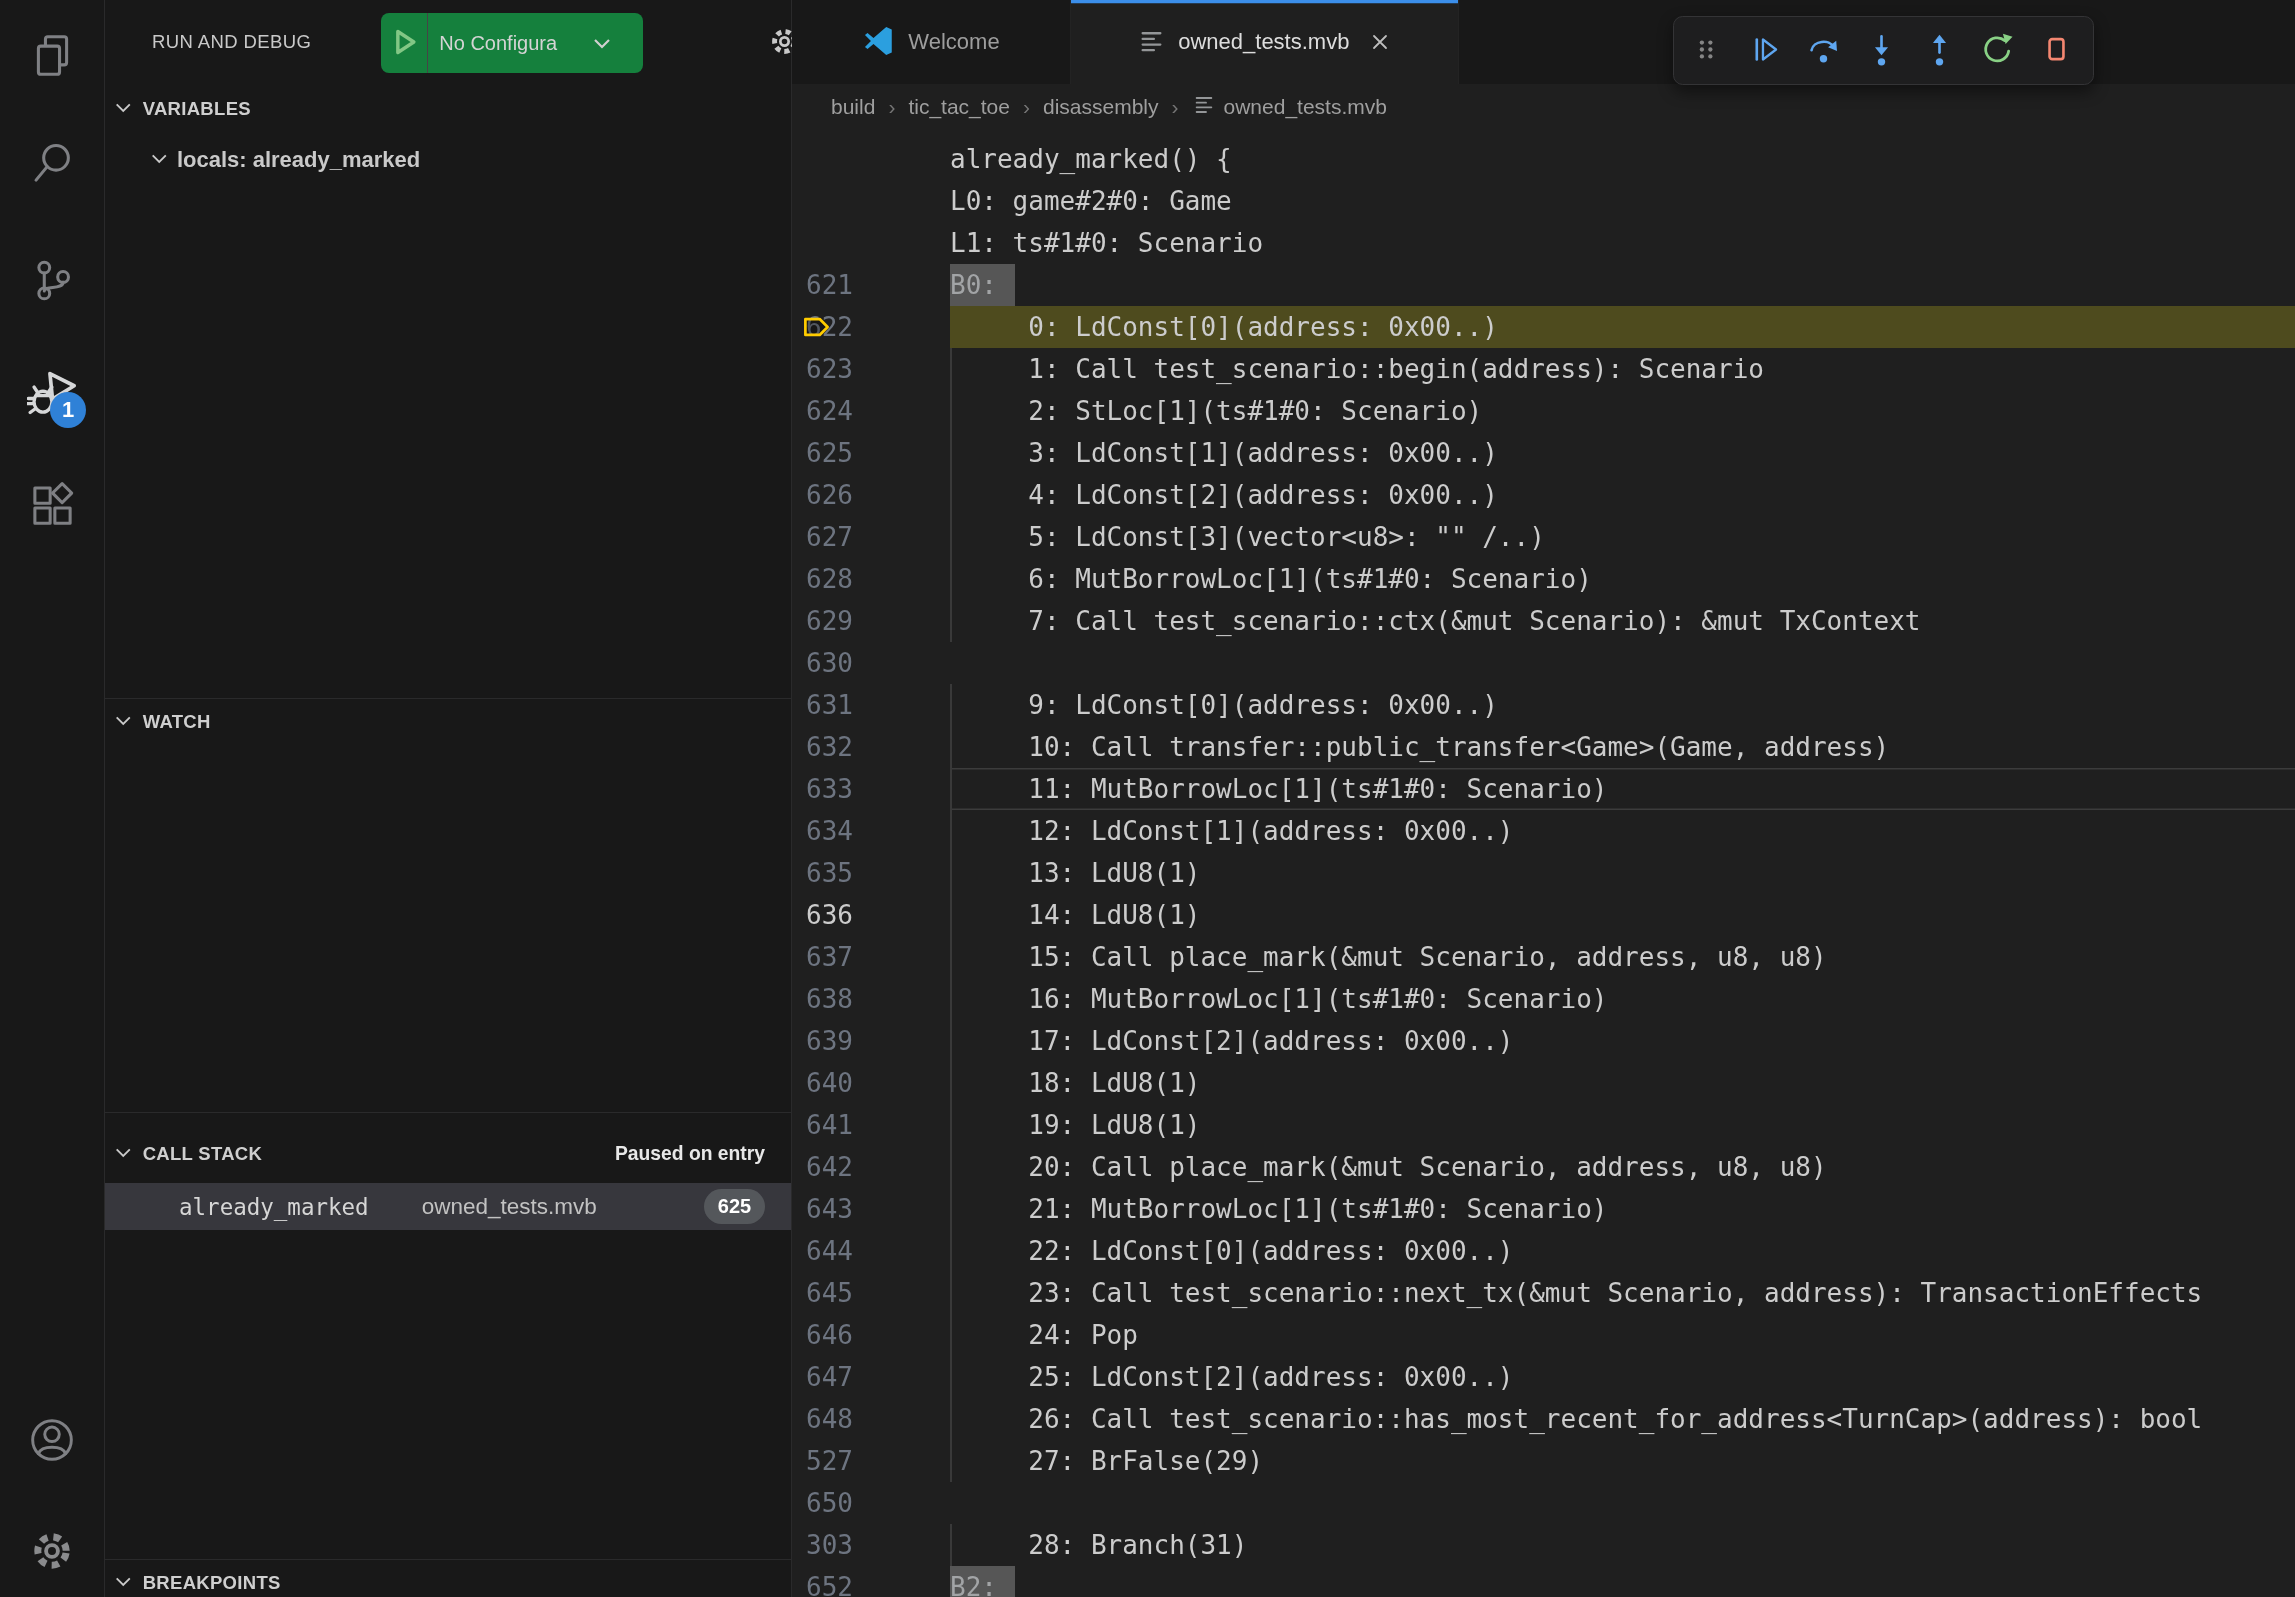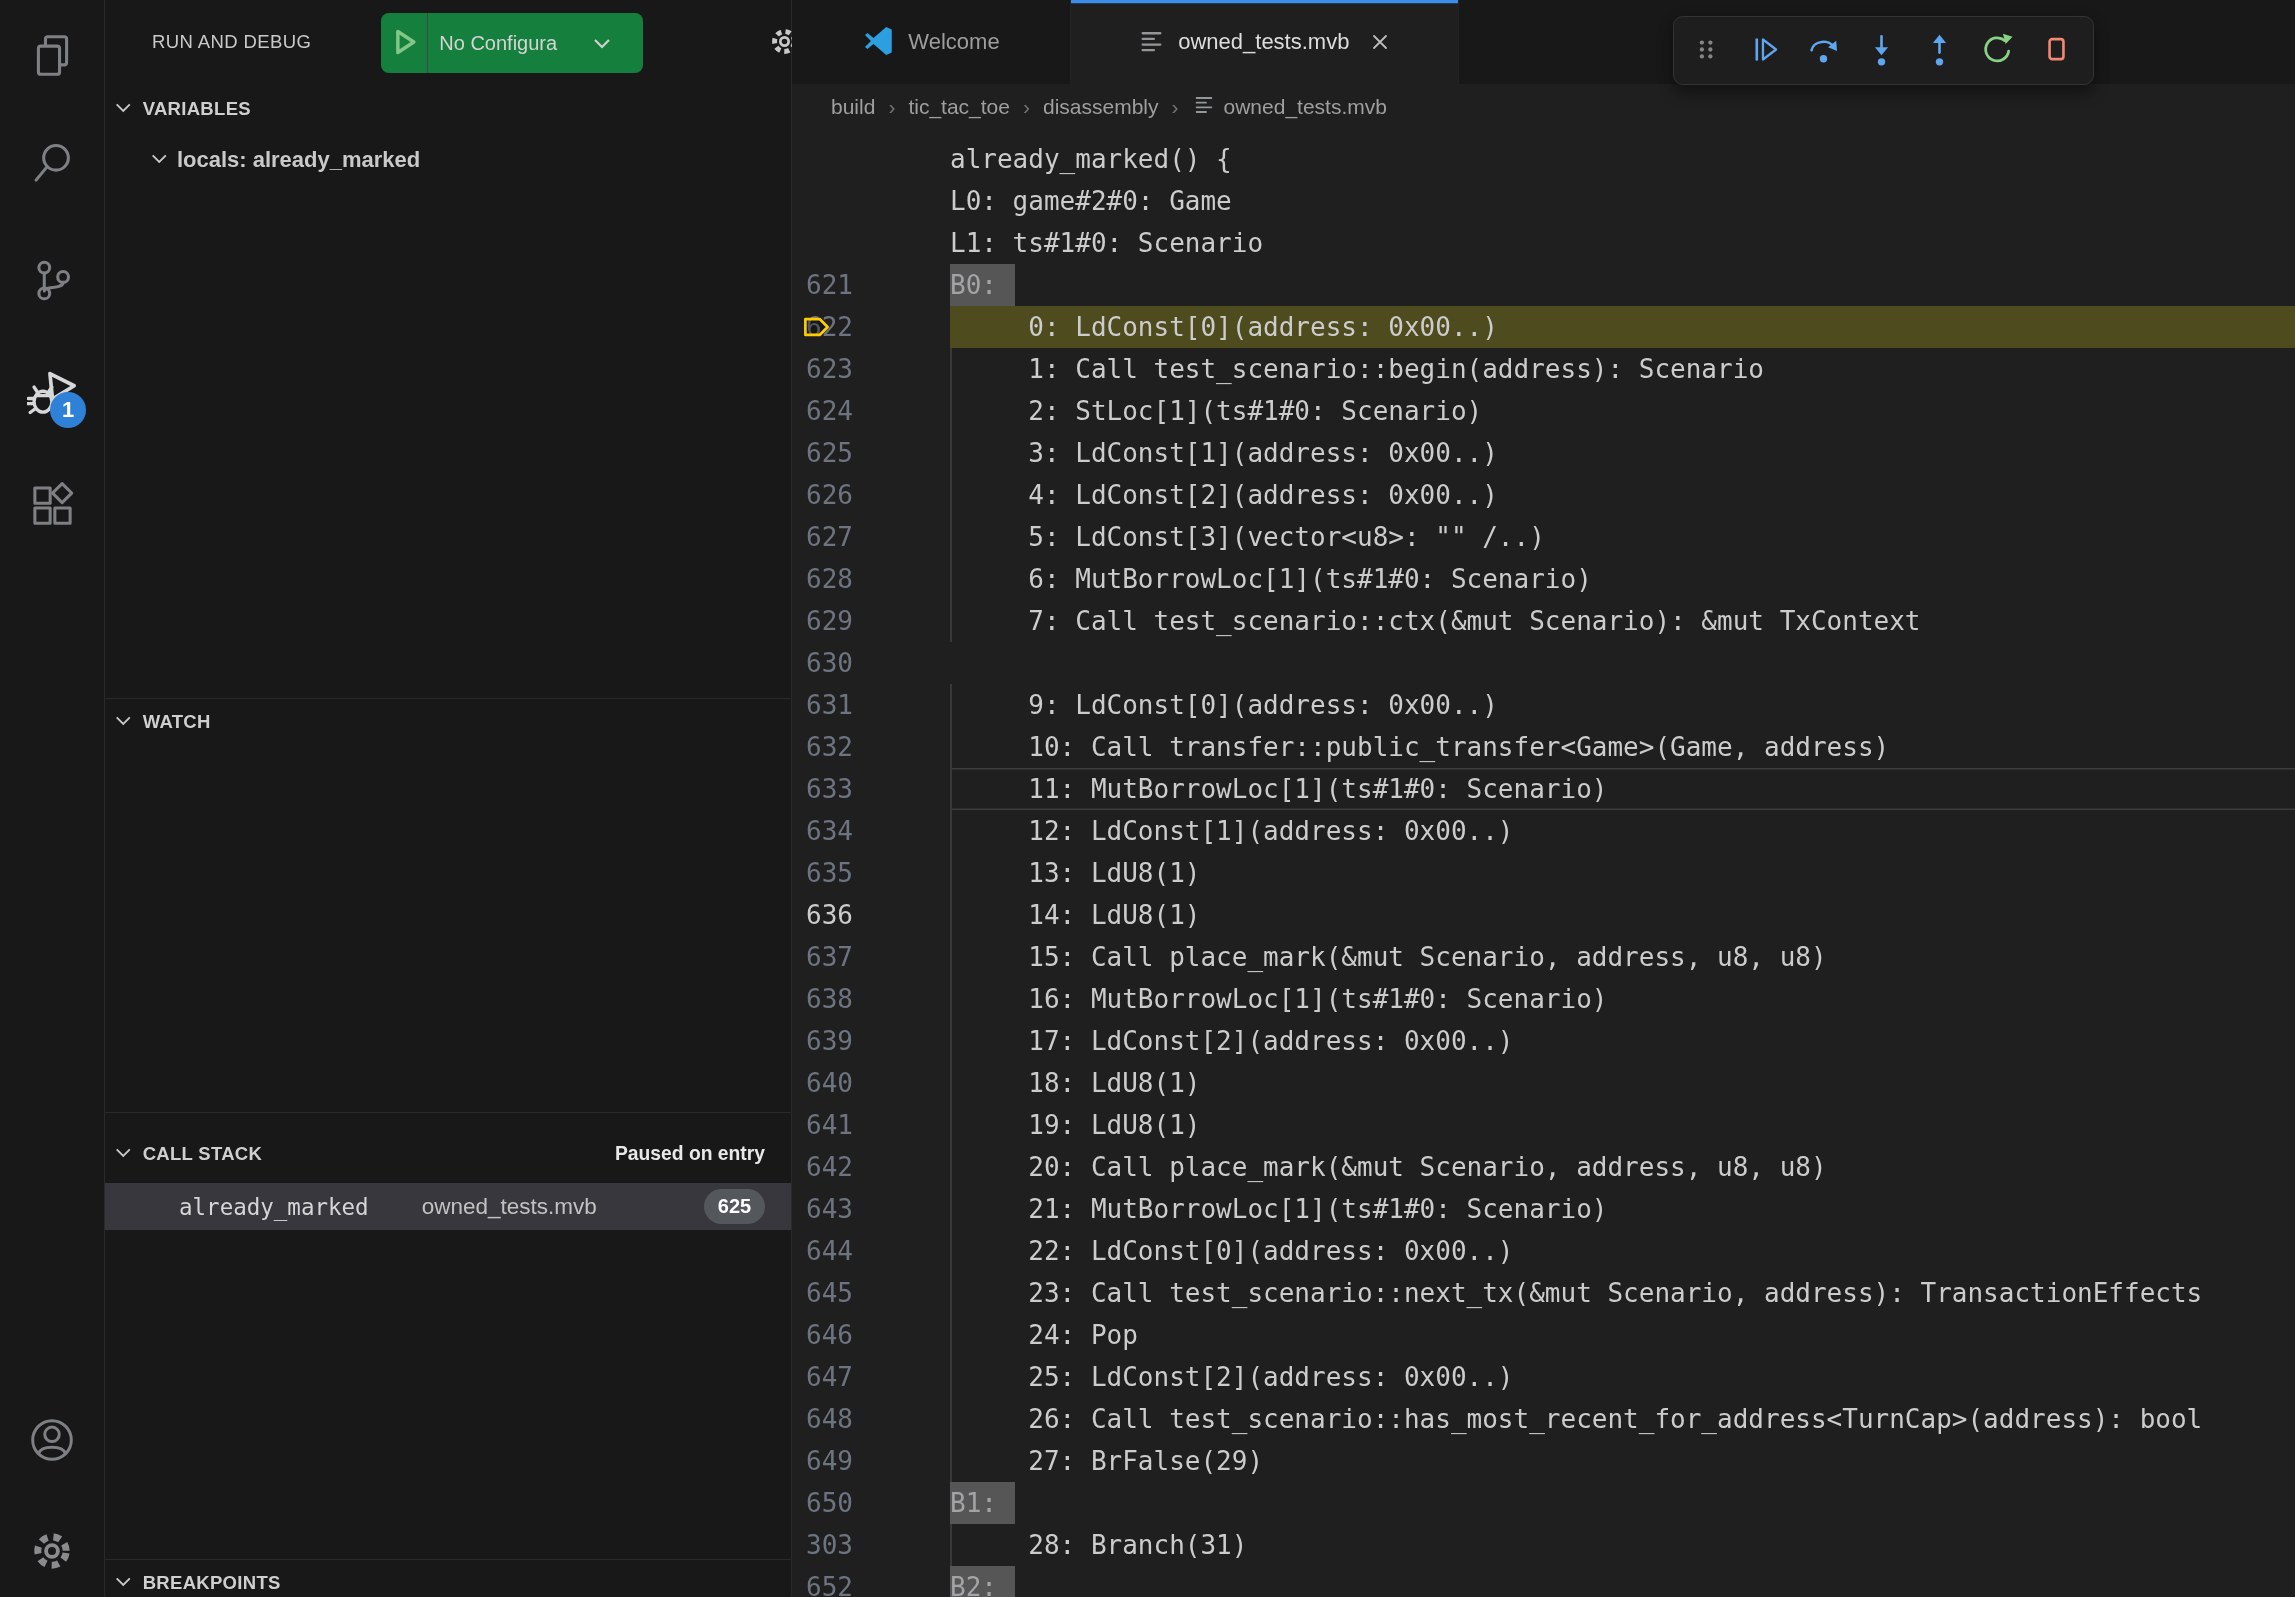--- a/index.html
+++ b/index.html
@@ -541,21 +541,21 @@
         <div class="line guide">
         <div class="gutter">
           
           <span class="num">648</span>
         </div>
         <div class="linebody"><span class="txt">     23: Call test_scenario::next_tx(&amp;mut Scenario, address): TransactionEffects</span></div>
       </div>
         <div class="line guide">
         <div class="gutter">
           
-          <span class="num">649</span>
+          <span class="num">527</span>
         </div>
         <div class="linebody"><span class="txt">     24: Pop</span></div>
       </div>
         <div class="line guide">
         <div class="gutter">
           
           <span class="num">650</span>
         </div>
         <div class="linebody"><span class="txt">     25: LdConst[2](address: 0x00..)</span></div>
       </div>
@@ -571,21 +571,20 @@
           
           <span class="num">652</span>
         </div>
         <div class="linebody"><span class="txt">     27: BrFalse(29)</span></div>
       </div>
         <div class="line label">
         <div class="gutter">
           
           
         </div>
-        <div class="linebody"><span class="txt">B1:</span></div>
       </div>
         <div class="line guide">
         <div class="gutter">
           
           
         </div>
         <div class="linebody"><span class="txt">     28: Branch(31)</span></div>
       </div>
         <div class="line label">
         <div class="gutter">

